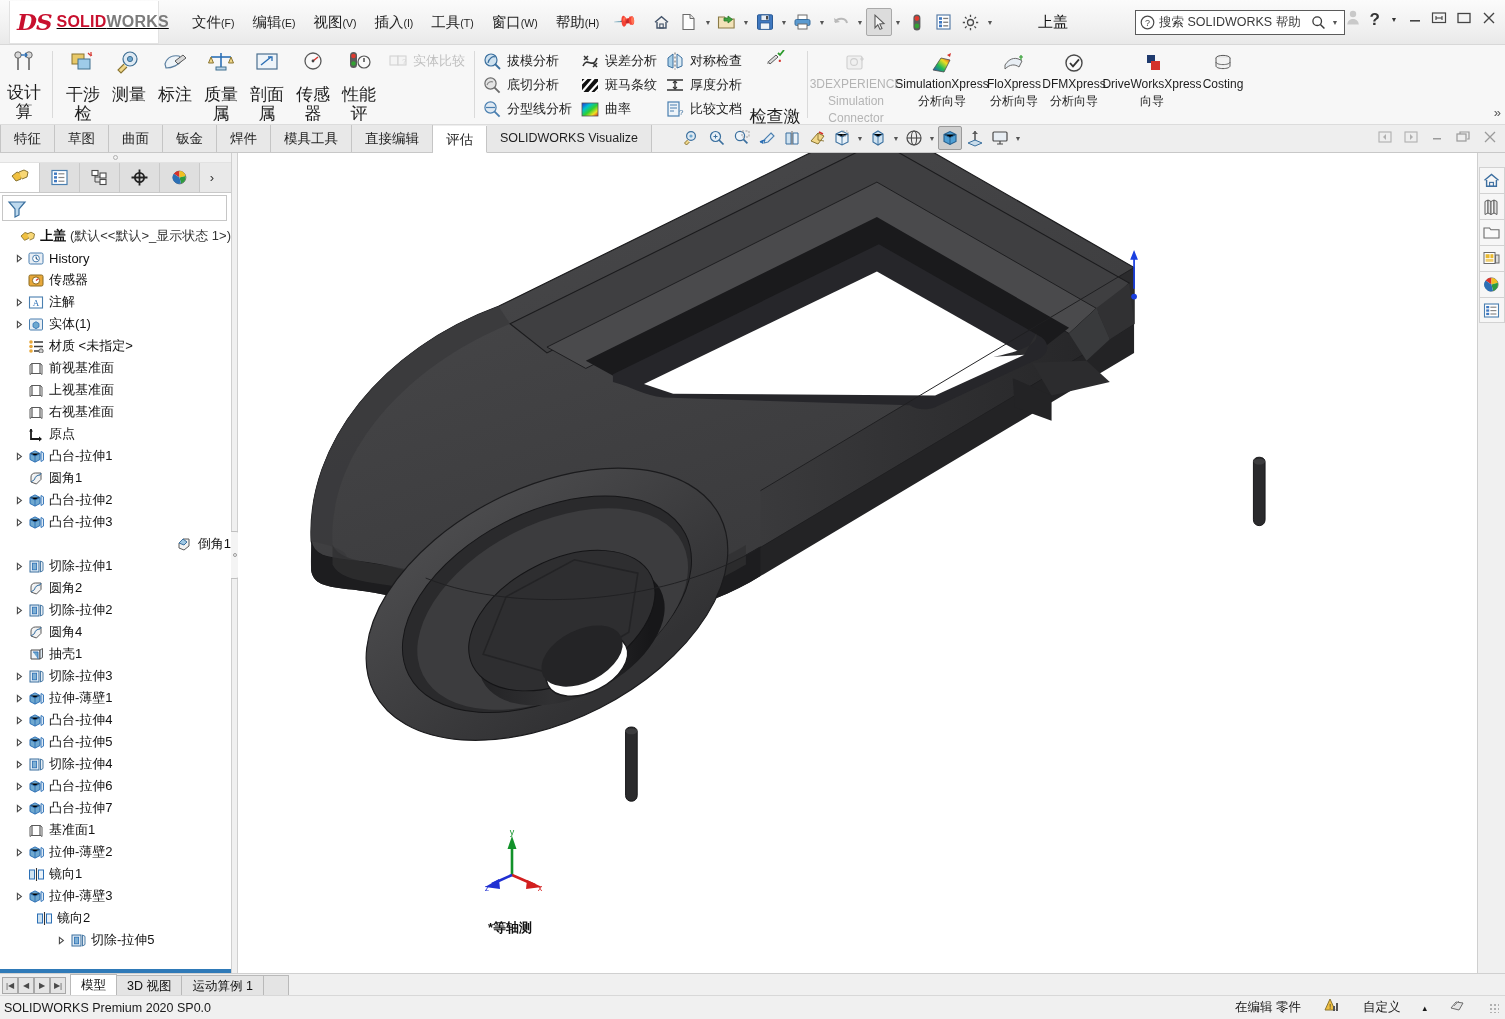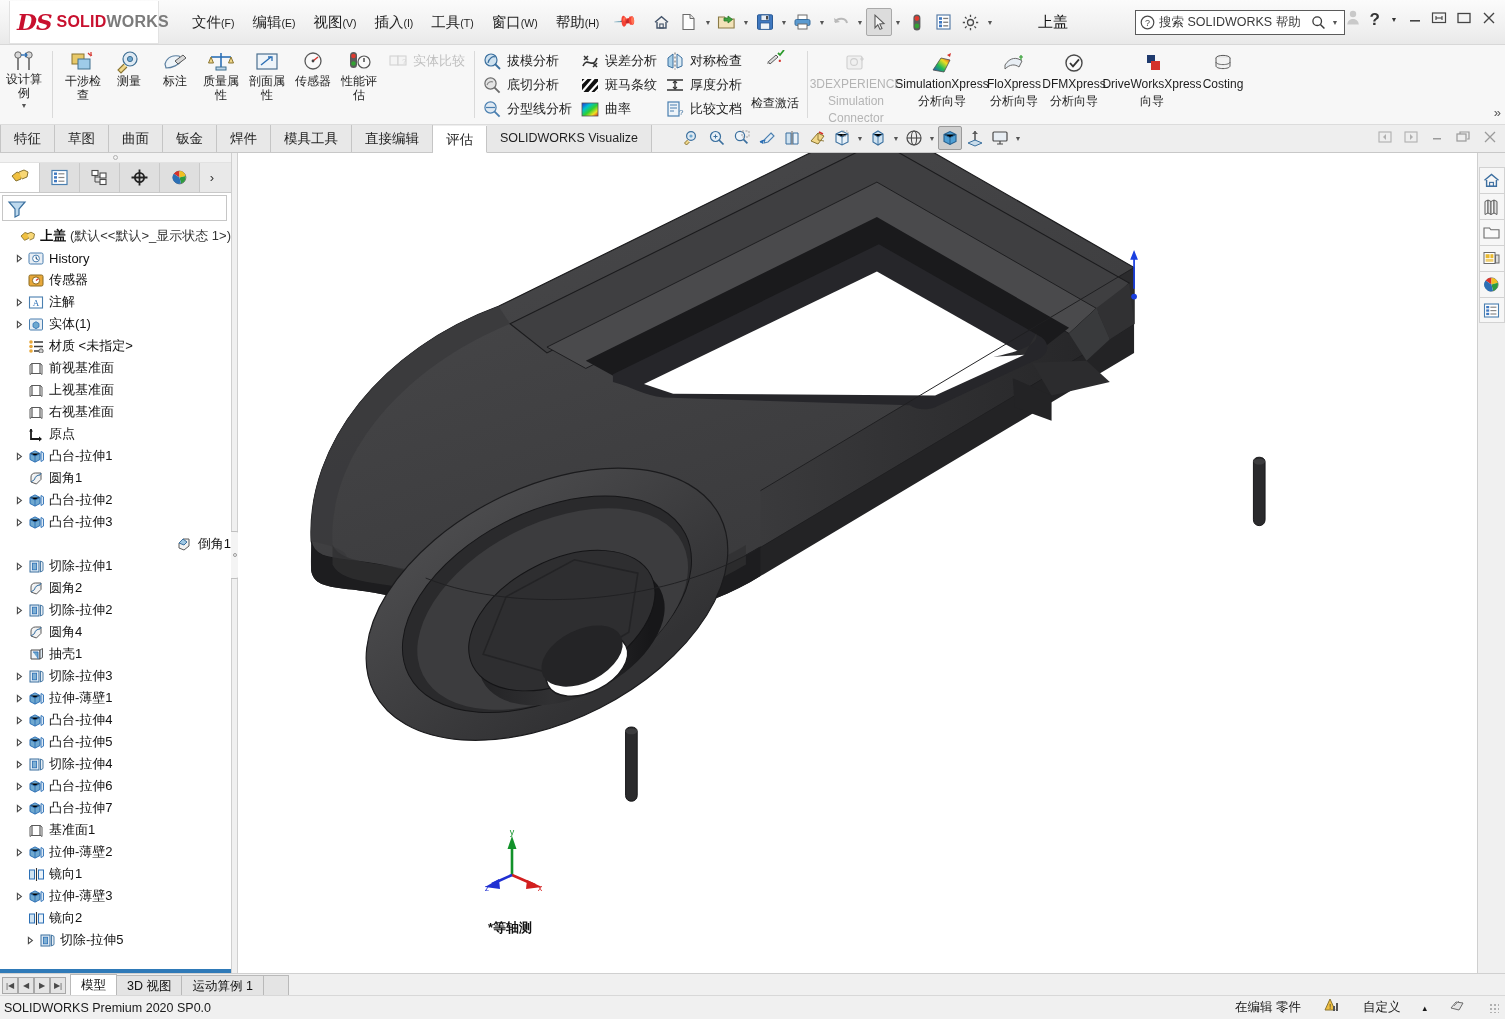--- a/index.html
+++ b/index.html
@@ -37,21 +37,21 @@
     border-top: none;
     display: flex; align-items: center; gap: 5px;
     padding-left: 7px;
   }
   .brand-mark {
     font-size: 23px; color: #c8102e; font-weight: bold;
     font-family: "DejaVu Serif", serif;
     font-style: italic;
     letter-spacing: -1px;
   }
-  .brand-text { font-size: 16px; letter-spacing: .2px; }
+  .brand-text { font-size: 16px; letter-spacing: .2px; text-decoration: underline; }
   .brand-text .b1 { color:#c8102e; font-weight: bold; }
   .brand-text .b2 { color:#7b7b7b; font-weight: bold; }
 
   .menubar { display: flex; align-items: center; margin-left: 24px; height: 100%; }
   .menu-item {
     font-size: 14.5px; color: #1d1d1d; padding: 4px 9px; cursor: default;
     white-space: nowrap;
   }
   .menu-item sub { font-size: 10.5px; vertical-align: baseline; }
   .pin-icon { margin-left: 8px; color: #2e6da4; font-size: 15px; transform: rotate(40deg); }
@@ -89,21 +89,21 @@
     position: relative;
     overflow: hidden;
   }
   .rib-group { display:flex; align-items:flex-start; padding: 2px 3px; }
   .rib-sep { width:1px; background:#dadada; margin: 6px 4px; align-self: stretch; }
 
   .big-btn {
     width: 46px; display:flex; flex-direction:column; align-items:center;
     padding-top: 3px; cursor: default; text-align:center;
   }
-  .big-btn .lbl { font-size: 12px; color:#1d1d1d; line-height: 1.12; margin-top: 1px; }
+  .big-btn .lbl { font-size: 17px; color:#1d1d1d; line-height: 1.12; margin-top: 11px; }
   .big-btn .lbl.wide { width: 46px; }
   .big-btn .dd { font-size:7px; color:#555; margin-top:1px; }
 
   .wiz-btn {
     width: 78px; display:flex; flex-direction:column; align-items:center;
     padding-top: 5px; cursor: default; text-align:center;
   }
   .wiz-btn .lbl { font-size:12px; color:#1d1d1d; line-height:1.18; margin-top:3px; }
   .wiz-btn.disabled .lbl { color:#b4b4b4; }
 
@@ -1214,32 +1214,32 @@
               </span>
               <span class="ticon">
                 <svg width="17" height="15" viewBox="0 0 17 15">
                   <path d="M2 4.5l5-2.6 5 2.6v6l-5 2.6-5-2.6z" fill="#6fa8cf" stroke="#2b6fb5" stroke-width="1"></path>
                   <path d="M2 4.5l5 2.6 5-2.6M7 7.1v6" stroke="#2b6fb5" stroke-width=".9"></path>
                   <path d="M13 2.5v10l2.5-1.4v-7.2z" fill="#d8e6f2" stroke="#2b6fb5" stroke-width=".9"></path>
                 </svg>
               </span>
               <span class="tlbl">拉伸-薄壁3</span>
             </div>
-            <div class="tnode" style="padding-left: 12px;">
+            <div class="tnode" style="padding-left: 20px;">
               <span class="tw"></span>
               <span class="ticon">
                 <svg width="17" height="15" viewBox="0 0 17 15">
                   <rect x="1.5" y="3" width="5" height="9" fill="#cfe2f0" stroke="#2b6fb5" stroke-width="1"></rect>
                   <rect x="10.5" y="3" width="5" height="9" fill="#eaf2f9" stroke="#2b6fb5" stroke-width="1"></rect>
                   <path d="M8.5 1v13" stroke="#333" stroke-width="1.1"></path>
                 </svg>
               </span>
               <span class="tlbl">镜向2</span>
             </div>
-            <div class="tnode" style="padding-left: 23px;">
+            <div class="tnode" style="padding-left: 23px; margin-left: 31px;">
               <span class="tw">
                 <svg width="9" height="9" viewBox="0 0 9 9">
                   <path d="M2.4 1.4L6.4 4.5 2.4 7.6z" fill="none" stroke="#4a4a4a" stroke-width="1.1"></path>
                 </svg>
               </span>
               <span class="ticon">
                 <svg width="17" height="15" viewBox="0 0 17 15">
                   <rect x="2" y="2" width="9" height="11" fill="#dde9f3" stroke="#3a6f9e" stroke-width="1"></rect>
                   <rect x="4.4" y="4.2" width="4.2" height="6.6" fill="#7fb0d4" stroke="#2b6fb5" stroke-width=".8"></rect>
                   <path d="M12.5 2v11l2.5-1.5V3.4z" fill="#e8eef4" stroke="#3a6f9e" stroke-width=".9"></path>

